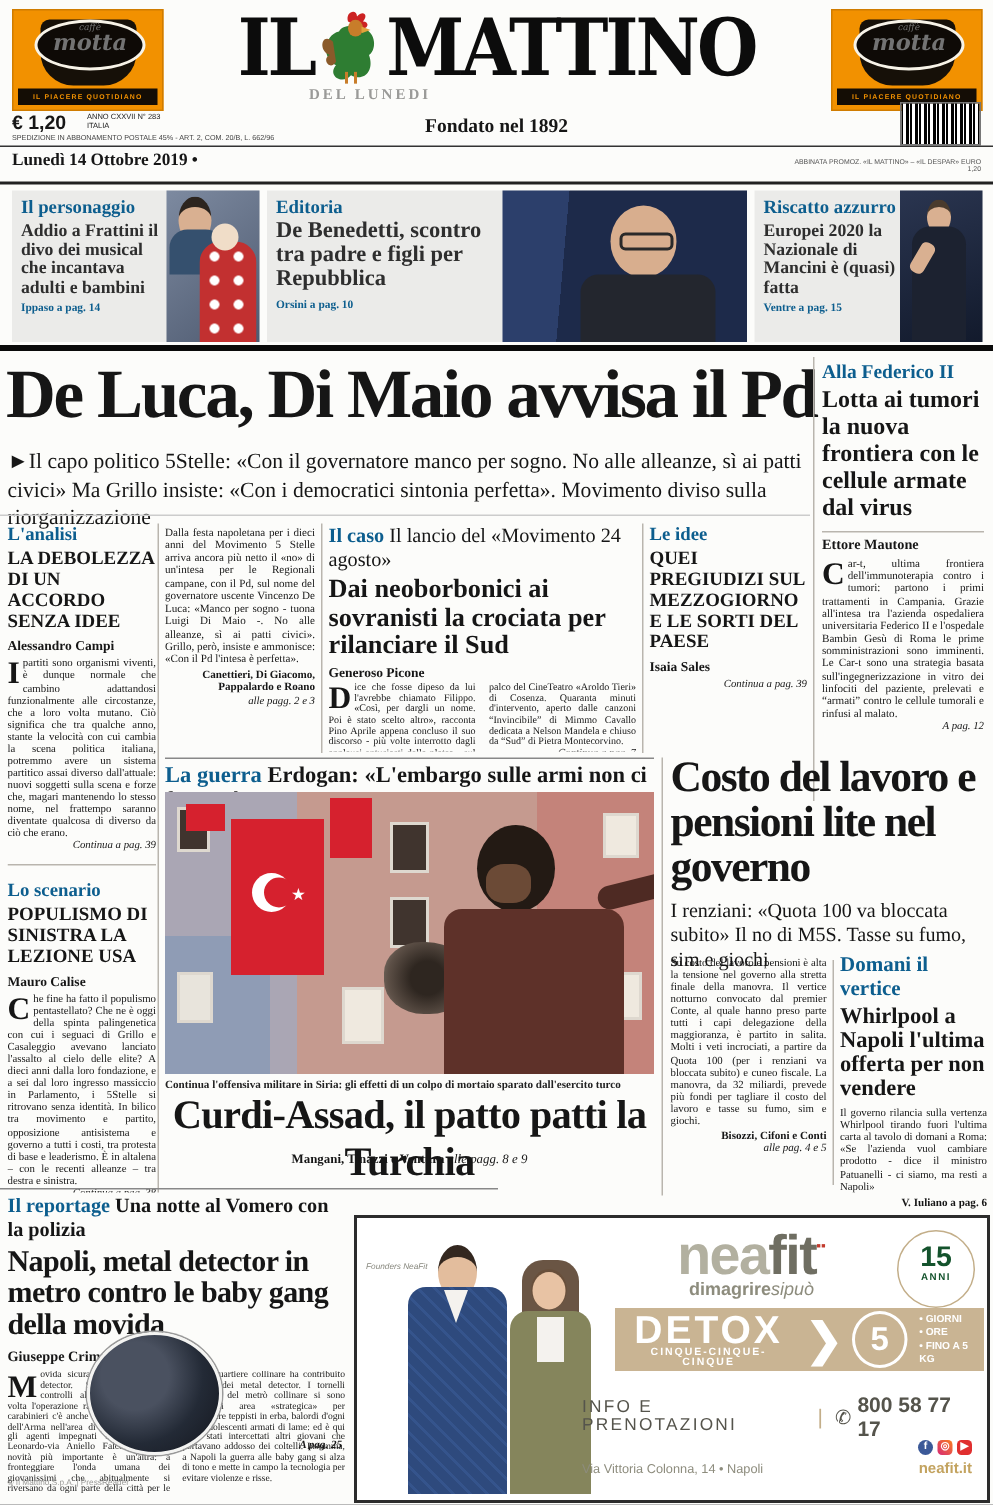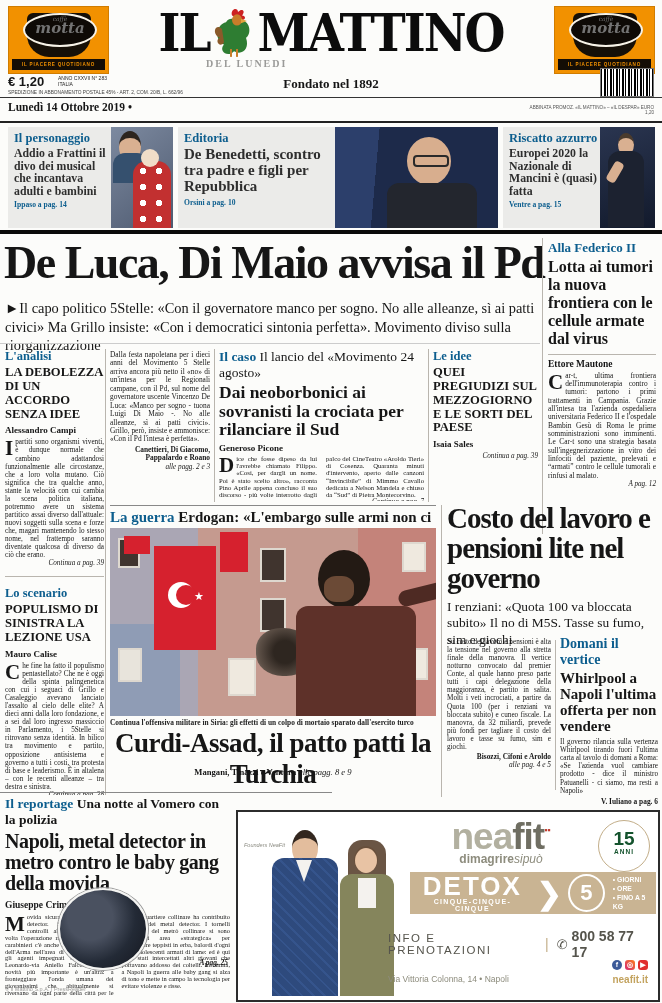--- a/index.html
+++ b/index.html
@@ -320,21 +320,21 @@
   </div>
   <div class="g-cap">Continua l'offensiva militare in Siria: gli effetti di un colpo di mortaio sparato dall'esercito turco</div>
   <div class="g-h">Curdi-Assad, il patto patti la Turchia</div>
   <div class="g-by"><b>Mangani, Tinazzi e Ventura</b> <i>alle pagg. 8 e 9</i></div>
 
   <div class="vrule" style="left:441px;top:505px;height:292px;"></div>
   <div class="gov-h">Costo del lavoro e pensioni lite nel governo</div>
   <div class="gov-d">I renziani: «Quota 100 va bloccata subito» Il no di M5S. Tasse su fumo, sim e giochi</div>
   <div class="gov-bd">
     <p class="jus" style="margin:0;">Su costo del lavoro e pensioni è alta la tensione nel governo alla stretta finale della manovra. Il vertice notturno convocato dal premier Conte, al quale hanno preso parte tutti i capi delegazione della maggioranza, è partito in salita. Molti i veti incrociati, a partire da Quota 100 (per i renziani va bloccata subito) e cuneo fiscale. La manovra, da 32 miliardi, prevede più fondi per tagliare il costo del lavoro e tasse su fumo, sim e giochi.</p>
-    <div class="gov-by"><span>Bisozzi, Cifoni e Aroldo</span><br><i style="font-weight:normal;">alle pag. 4 e 5</i></div>
+    <div class="gov-by"><span>Bisozzi, Cifoni e Conti</span><br><i style="font-weight:normal;">alle pag. 4 e 5</i></div>
   </div>
   <div class="vrule" style="left:555px;top:640px;height:150px;"></div>
   <div class="vert">
     <div class="k kicker">Domani il vertice</div>
     <div class="t">Whirlpool a Napoli l'ultima offerta per non vendere</div>
     <p class="bd jus" style="margin:0;">Il governo rilancia sulla vertenza Whirlpool tirando fuori l'ultima carta al tavolo di domani a Roma: «Se l'azienda vuol cambiare prodotto - dice il ministro Patuanelli - ci siamo, ma resti a Napoli»</p>
     <div class="by">V. Iuliano a pag. 6</div>
   </div>
 
   <div class="hrule" style="left:0;top:792px;width:332px;background:#888;"></div>

